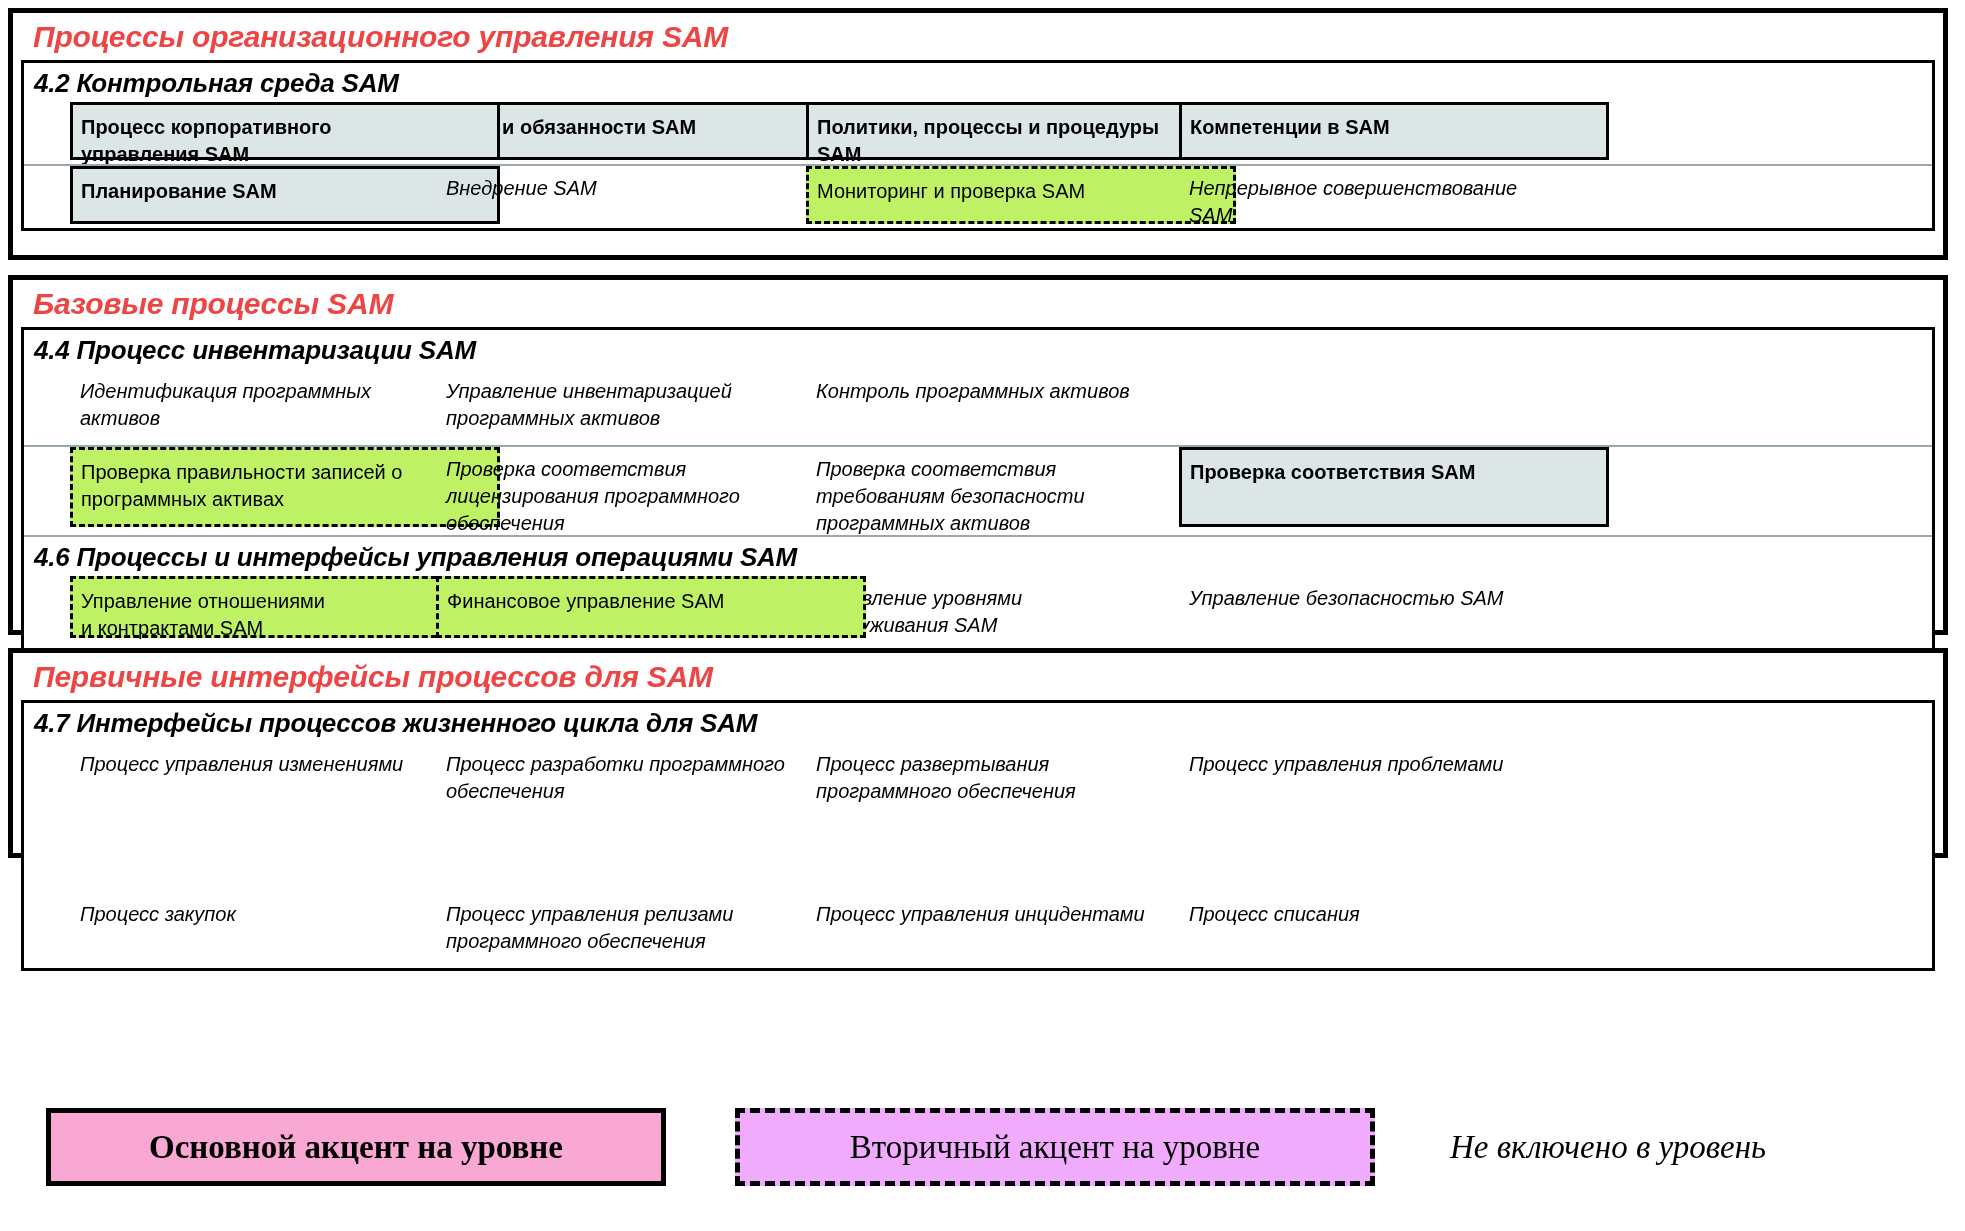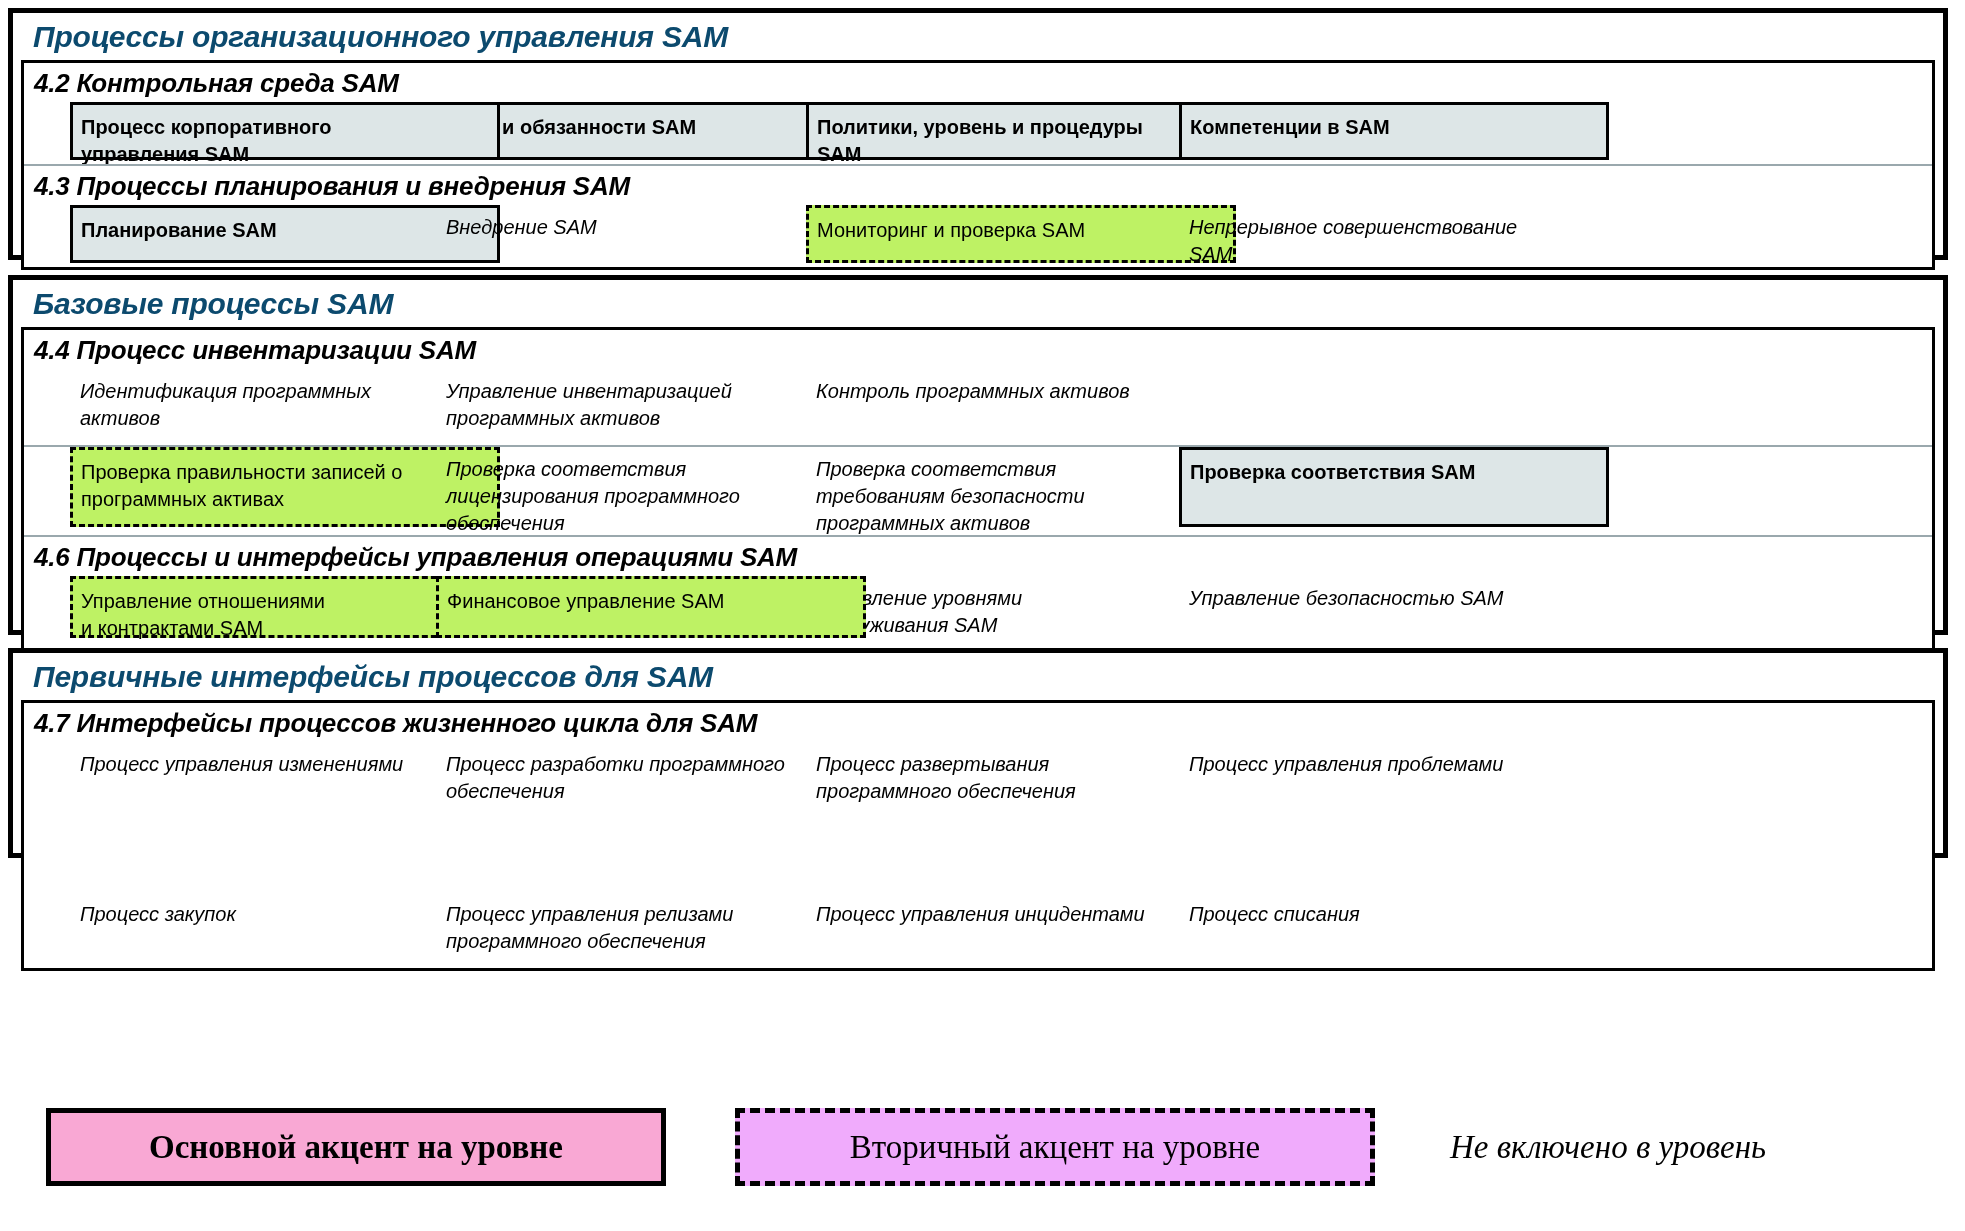--- a/index.html
+++ b/index.html
@@ -34,21 +34,21 @@
     box-sizing: border-box;
   }
 
   .level-title {
     font-style: italic;
     font-weight: bold;
     font-size: 30px;
     line-height: 30px;
     letter-spacing: -0.2px;
     padding: 9px 0 8px 20px;
-    color: #0c4a6e;
+    color: #ef4444;
     white-space: nowrap;
   }
 
   
   .sub-panel {
     margin: 0 8px 8px 8px;
     border: 3px solid #000000;
     box-sizing: border-box;
     background: #ffffff;
   }
@@ -205,33 +205,32 @@
               </div>
             </div>
             <div class="cell c0 primary" style="height: 58px;">
               <div class="inner">
                 <span class="label">Процесс корпоративного
 управления SAM</span>
               </div>
             </div>
             <div class="cell c2 primary" style="height: 58px;">
               <div class="inner">
-                <span class="label">Политики, уровень и процедуры
+                <span class="label">Политики, процессы и процедуры
 SAM</span>
               </div>
             </div>
             <div class="cell c3 primary" style="height: 58px;">
               <div class="inner">
                 <span class="label">Компетенции в SAM</span>
               </div>
             </div>
           </div>
         </div>
         <div class="subsection">
-          <div class="sub-title">4.3 Процессы планирования и внедрения SAM</div>
           <div class="row" style="height: 62px;">
             <div class="cell c0 primary" style="height: 58px;">
               <div class="inner">
                 <span class="label">Планирование SAM</span>
               </div>
             </div>
             <div class="cell c1 none" style="height: 58px;">
               <div class="inner">
                 <span class="label">Внедрение SAM</span>
               </div>

